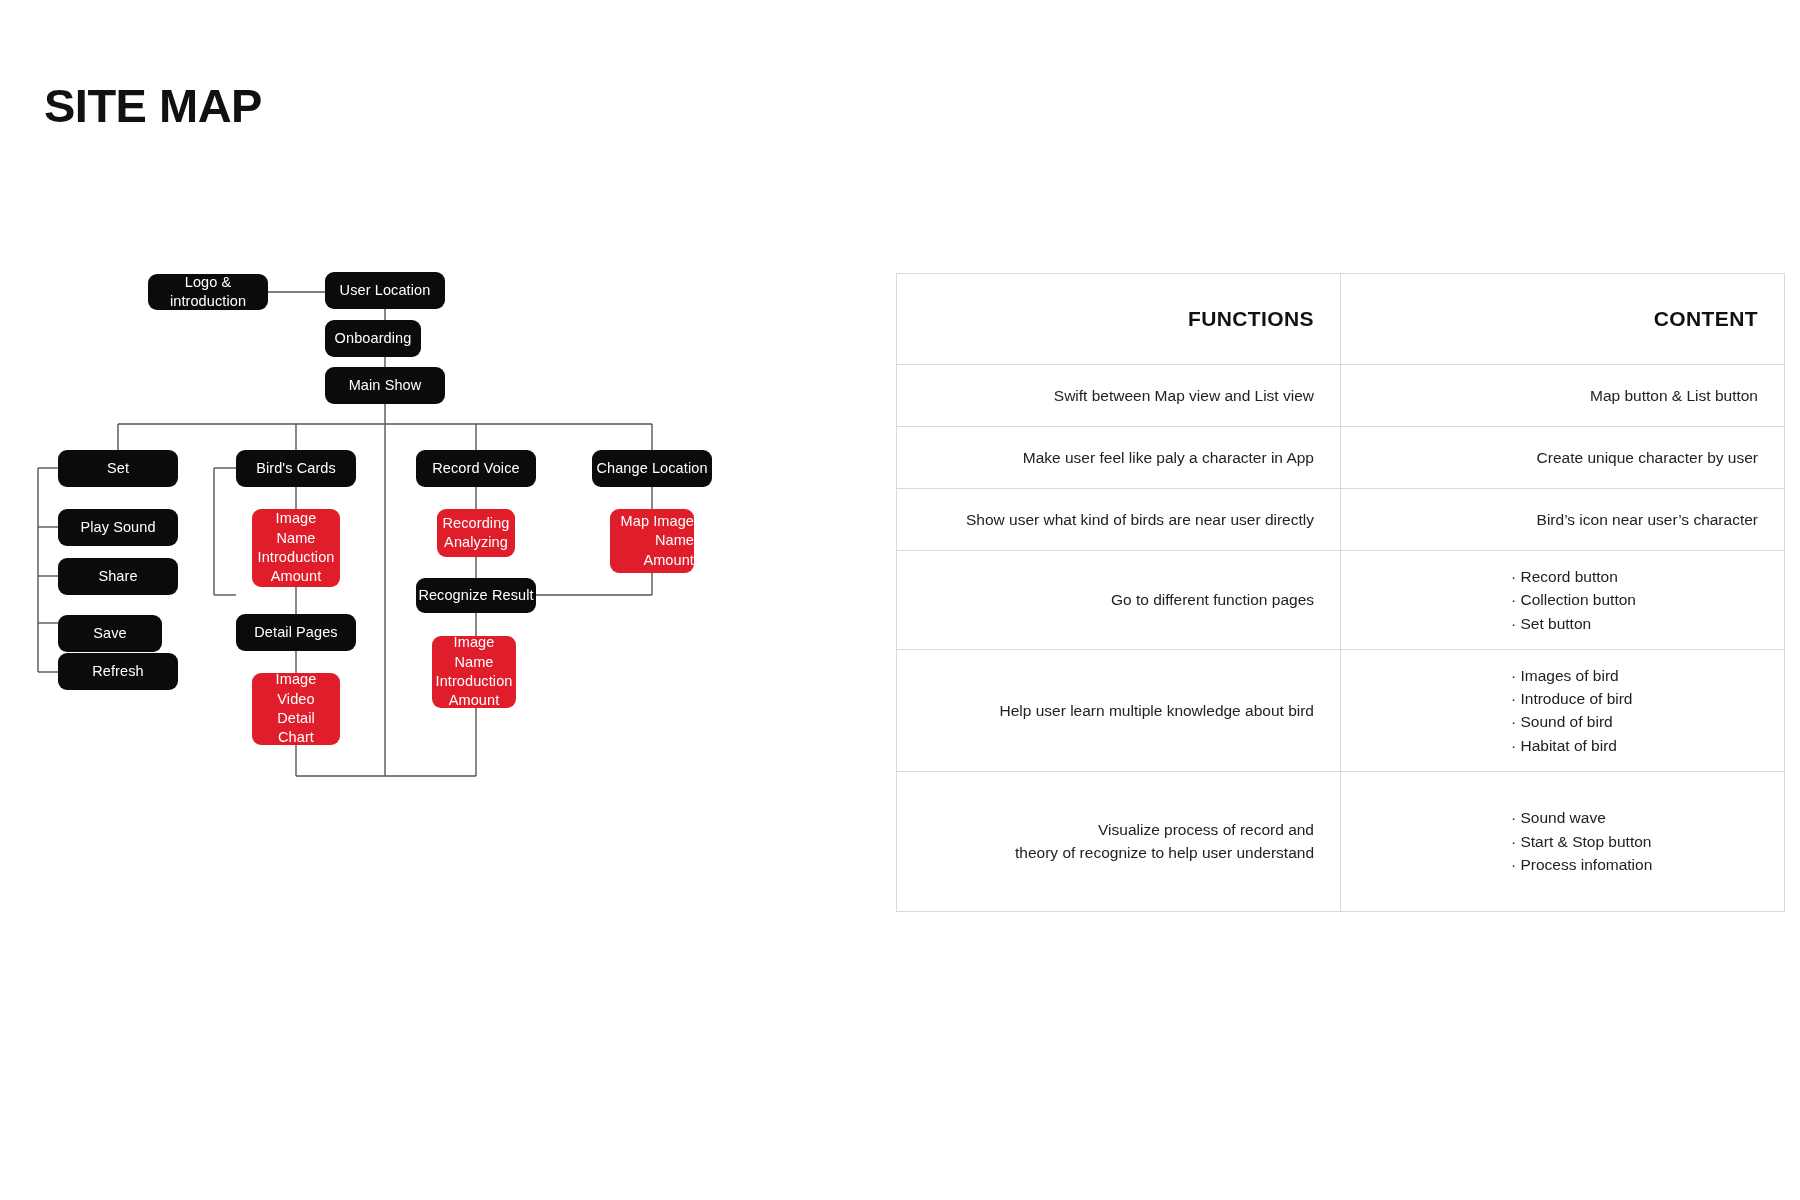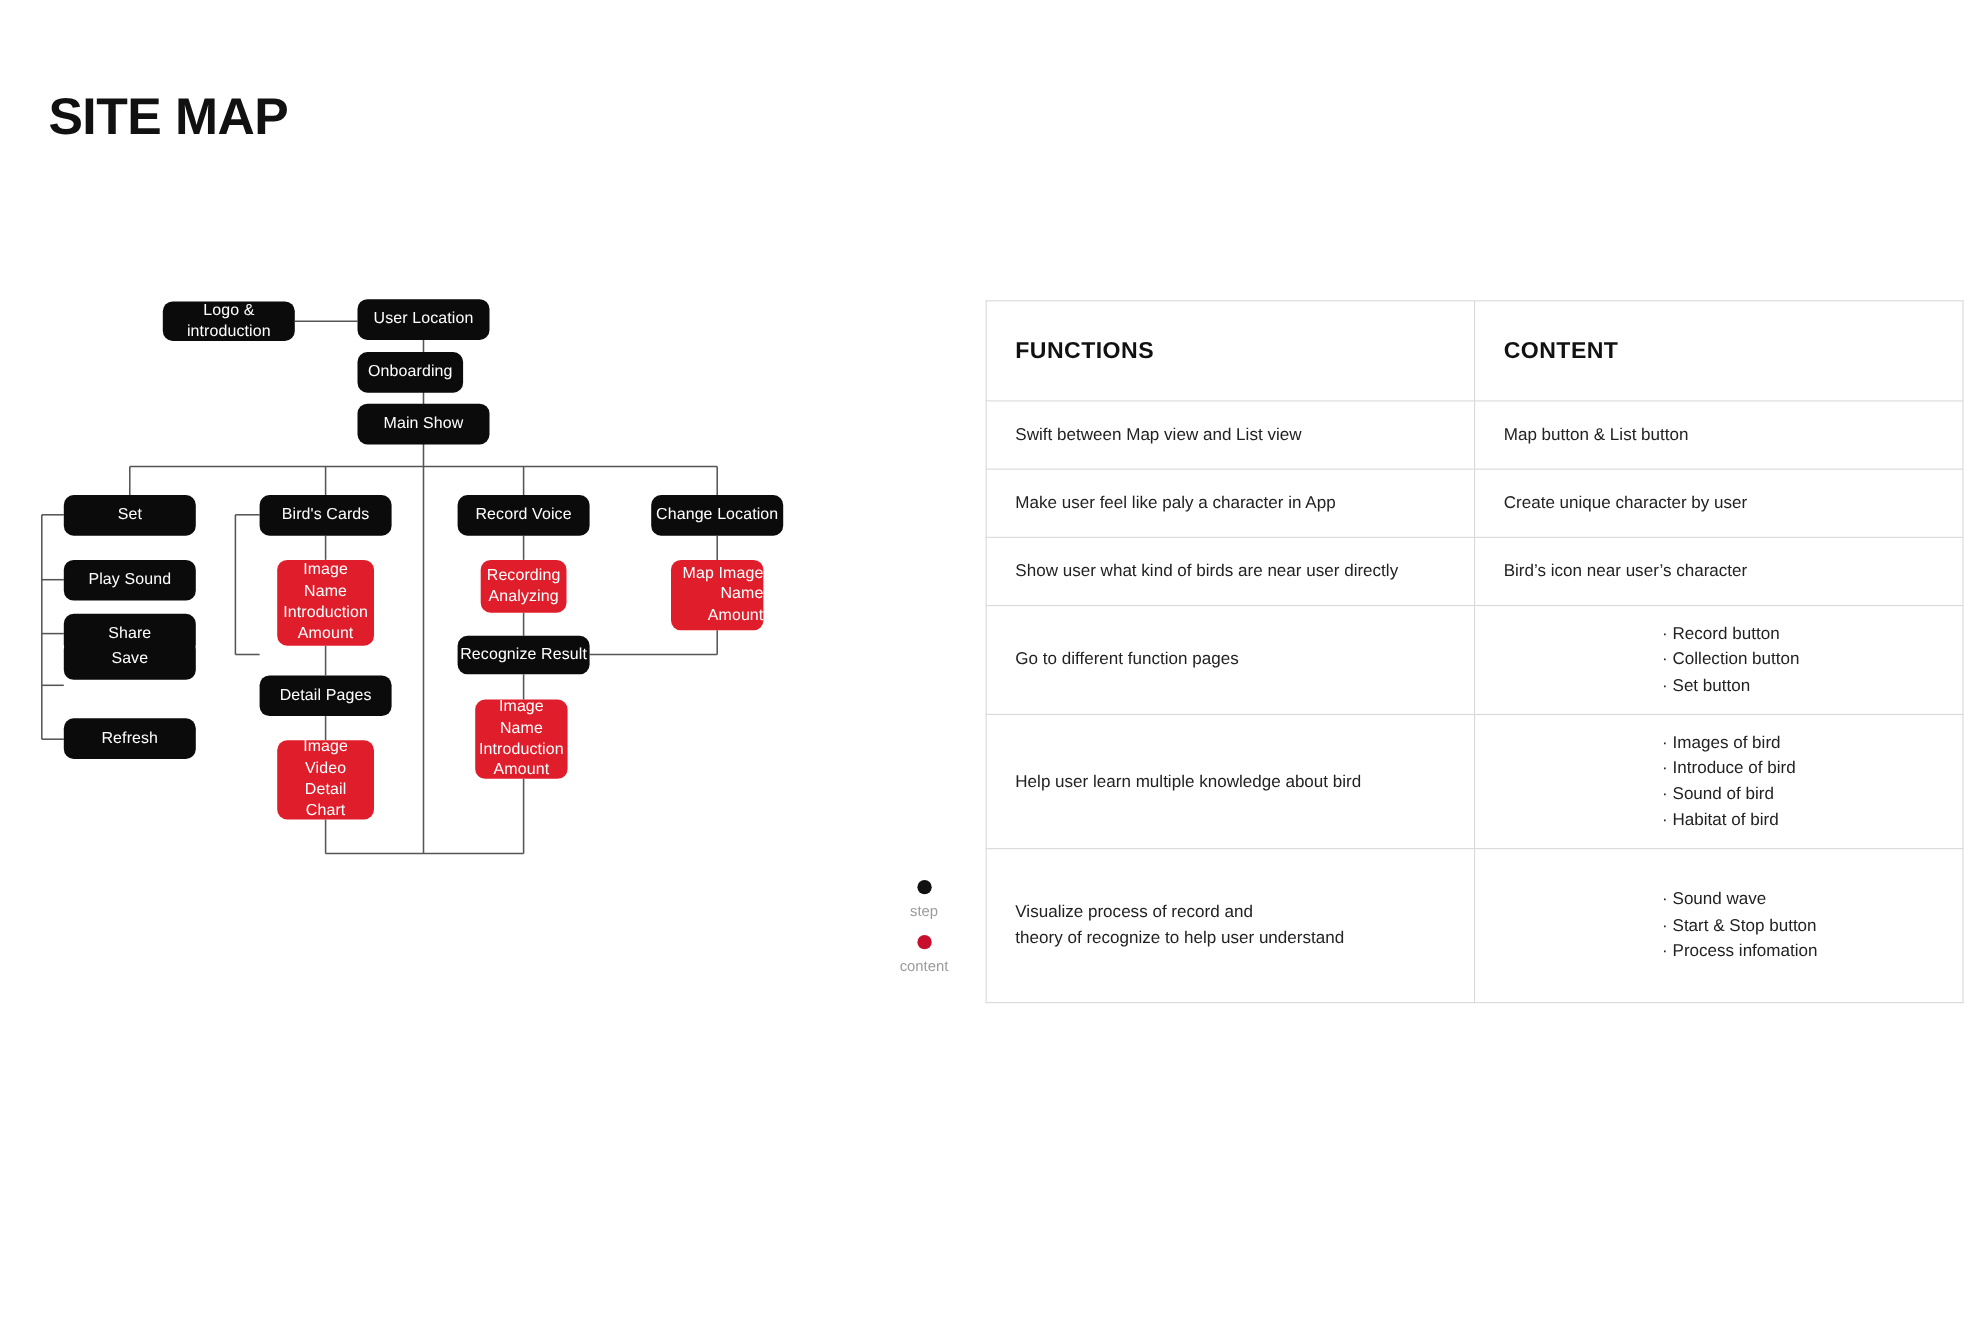--- a/index.html
+++ b/index.html
@@ -102,21 +102,21 @@
     border-collapse: collapse;
     table-layout: fixed;
   }
   #spec-table col.c1 { width: 444px; }
   #spec-table col.c2 { width: 444px; }
   #spec-table th,
   #spec-table td {
     border: 1px solid #d9d9d9;
     padding: 14px 26px;
     vertical-align: middle;
-    text-align: left;
+    text-align: right;
     font-family: "Liberation Sans", sans-serif;
     font-size: 15.5px;
     color: #222222;
     line-height: 1.5;
   }
   #spec-table th {
     font-size: 21px;
     font-weight: bold;
     letter-spacing: 0.4px;
     color: #111111;
@@ -200,21 +200,21 @@
   </div>
 
   <div class="node step" style="left:58px; top:509px; width:120px; height:37px;">
     <span>Play Sound</span>
   </div>
 
   <div class="node step" style="left:58px; top:558px; width:120px; height:37px;">
     <span>Share</span>
   </div>
 
-  <div class="node step" style="left:58px; top:581px; width:120px; height:37px;">
+  <div class="node step" style="left:58px; top:615px; width:104px; height:37px;">
     <span>Save</span>
   </div>
 
   <div class="node step" style="left:58px; top:653px; width:120px; height:37px;">
     <span>Refresh</span>
   </div>
 
   <div class="node step" style="left:236px; top:450px; width:120px; height:37px;">
     <span>Bird's Cards</span>
   </div>
@@ -260,30 +260,20 @@
   <div class="node step" style="left:592px; top:450px; width:120px; height:37px;">
     <span>Change Location</span>
   </div>
 
   <div class="node content" style="left:610px; top:509px; width:84px; height:64px;align-items:flex-end;">
     <span class="line">Map Image</span>
     <span class="line">Name</span>
     <span class="line">Amount</span>
   </div>
 
-  <div id="legend">
-    <div class="legend-item">
-      <div class="legend-dot black"></div>
-      <div class="legend-label">step</div>
-    </div>
-    <div class="legend-item">
-      <div class="legend-dot red"></div>
-      <div class="legend-label">content</div>
-    </div>
-  </div>
 
 </div>
 
 <table id="spec-table">
   <colgroup>
       <col class="c1">
       <col class="c2">
     </colgroup>
   <thead>
     <tr>

